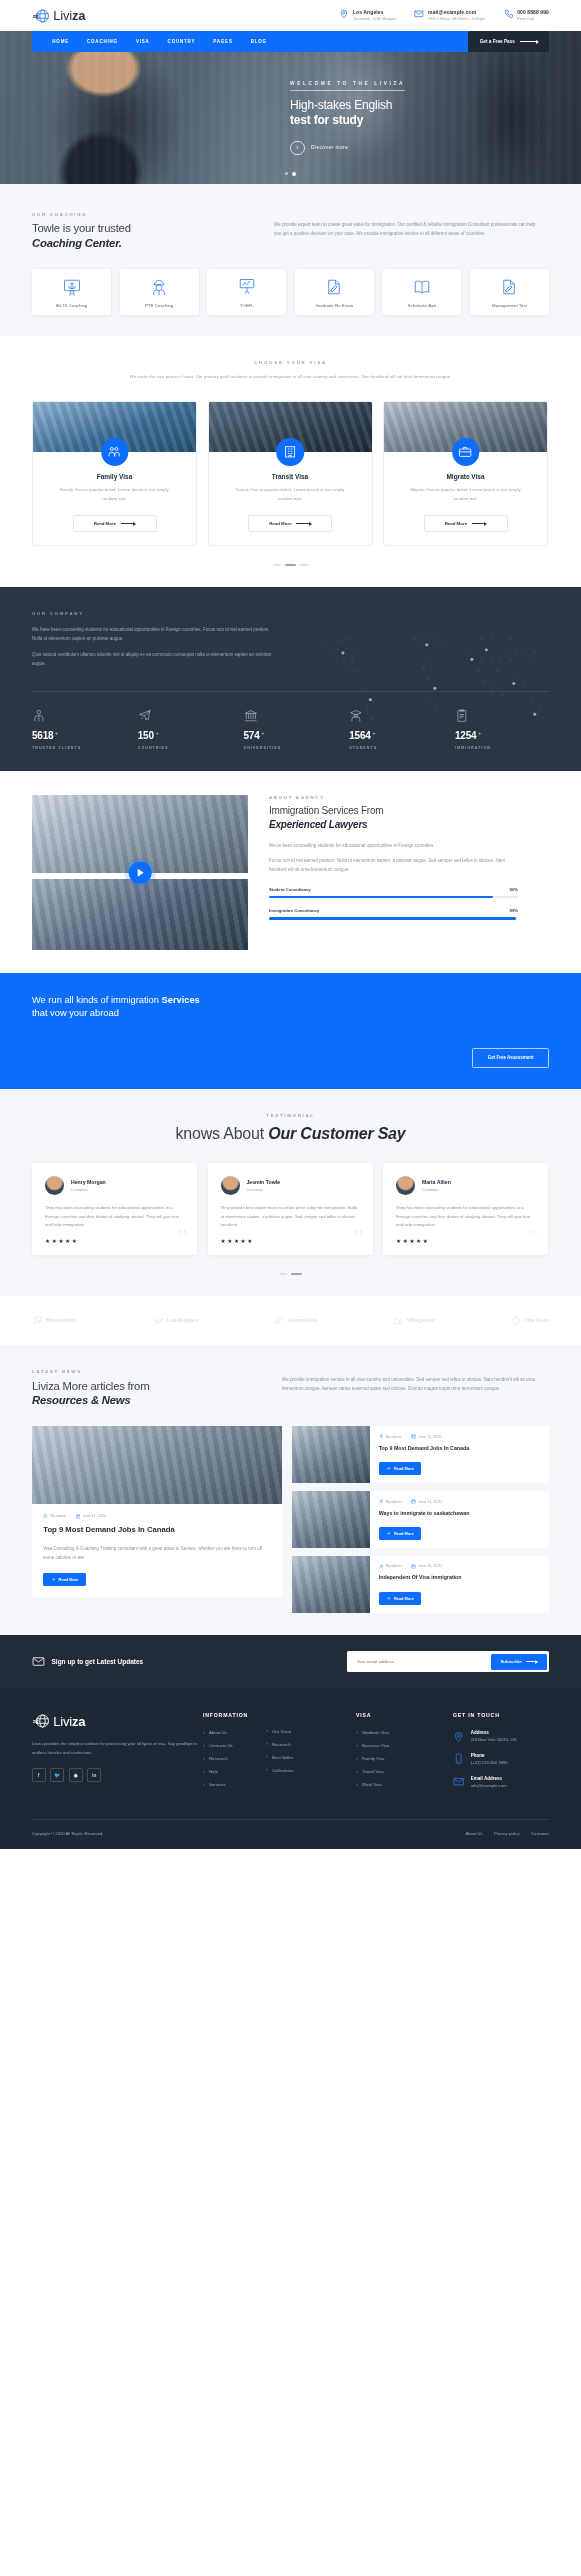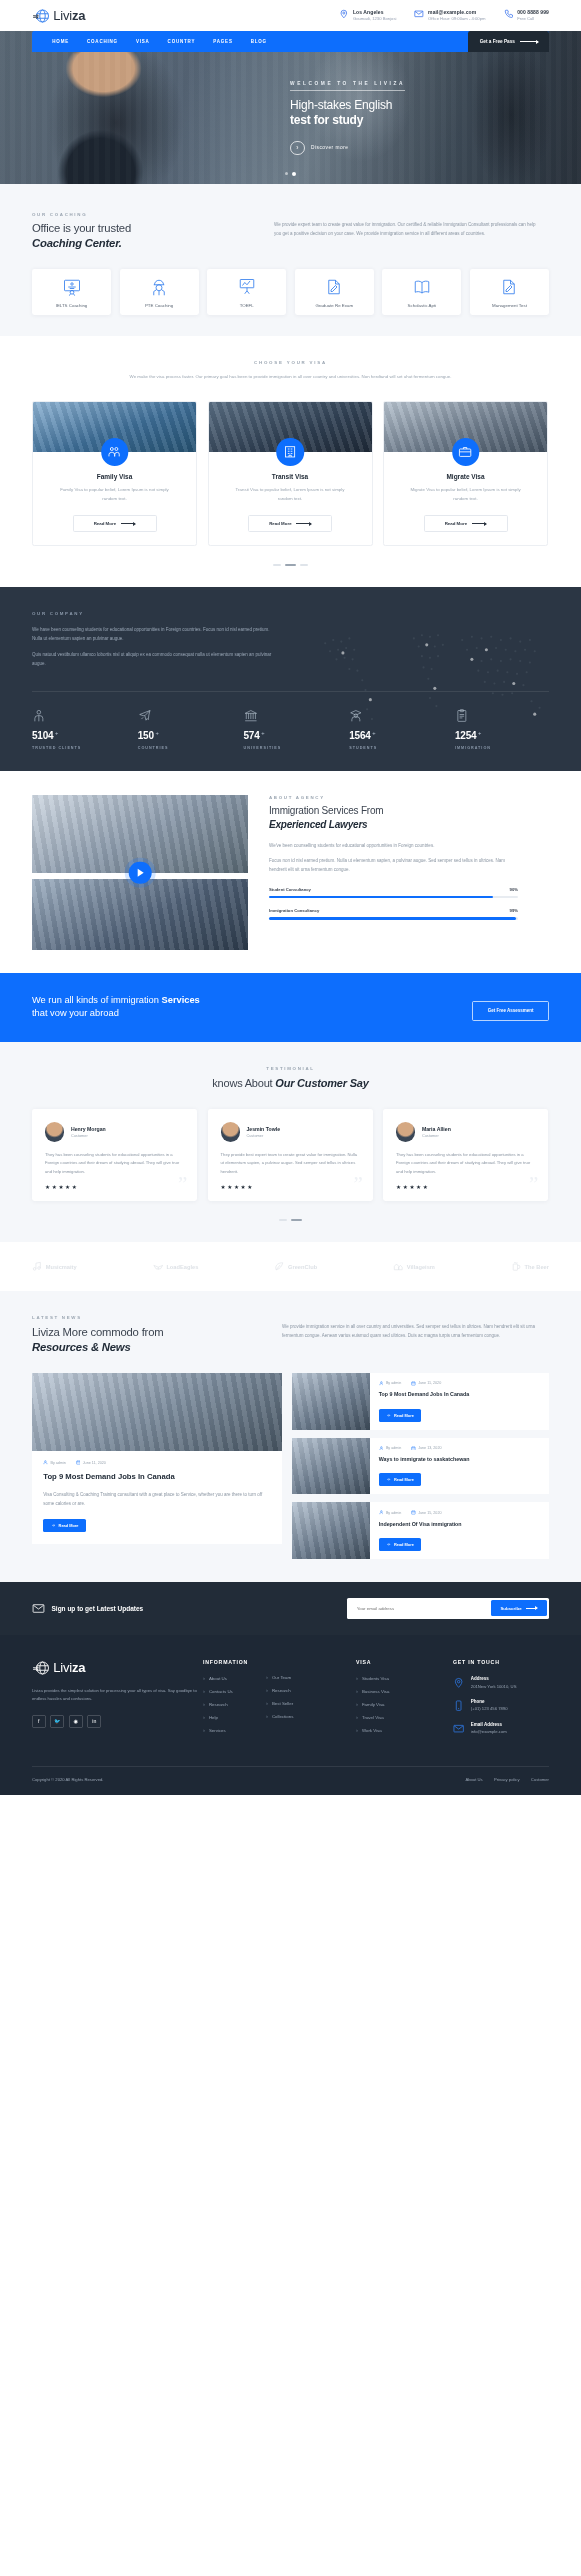--- a/index.html
+++ b/index.html
@@ -168,21 +168,21 @@
   .law-copy { width:249px; }
   .law-copy .ptext { margin-top:9.7px; }
   .bars { margin-top:13px; }
   .barrow { margin-bottom:9.7px; }
   .barlab { display:flex; justify-content:space-between; font-size:4.2px; font-weight:700; color:#3c4450; margin-bottom:4px;}
   .bartrack { height:2.4px; background:#e8ecf1; border-radius:1.6px; position:relative;}
   .barfill { position:absolute; left:0; top:0; bottom:0; background:#0d6efd; border-radius:1.6px;}
 
   
   .sec-cta { background:#0d6efd; padding:21px 0; }
-  .cta-row { display:flex; align-items:flex-end; gap:27px; }
+  .cta-row { display:flex; align-items:flex-start; gap:27px;flex-direction:column; }
   .cta-row h3 { color:#fff; font-size:9.3px; font-weight:300; line-height:1.45; width:323px;}
   .cta-row h3 b { font-weight:700; }
   .cta-btn { margin-left:auto; border:0.8px solid rgba(255,255,255,.7); color:#fff; font-size:4.5px; font-weight:700;
              padding:6.5px 14.5px; border-radius:1.6px; }
 
   
   .sec-testi { background:#f5f7fa; padding:24px 0 21px; text-align:center; }
   .tcards { display:flex; gap:10.5px; margin-top:19.4px; }
   .tcard { width:165px; background:#fff; border-radius:2.4px; padding:13px 13px 11.3px; text-align:left; position:relative; box-shadow:0 0.8px 4px rgba(28,40,64,.05);}
   .thead { display:flex; gap:6.5px; align-items:center; }
@@ -353,21 +353,21 @@
       <i class="on"></i>
     </div>
   </div>
 
   <div class="sec-coaching">
     <div class="container">
       <div class="coach-top">
         <div class="coach-left">
           <div class="eyebrow">OUR COACHING</div>
           <div class="h2">
-            <span>Office is your trusted</span>
+            <span>Towle is your trusted</span>
             <b>Coaching Center.</b>
           </div>
         </div>
         <div class="coach-right">
           <p class="ptext">We provide expert team to create great value for immigration. Our certified &amp; reliable Immigration Consultant professionals can help you get a positive decision on your case. We provide immigration service in all different areas of countries.</p>
         </div>
       </div>
 
       <div class="iconrow">
         <div class="iconcard">
@@ -588,21 +588,21 @@
         <p class="ptext">We have been counseling students for educational opportunities in Foreign countries. Focus non id nisl earned pretium. Nulla ut elementum sapien an pulvinar augue.</p>
         <p class="ptext" style="margin-top:7.3px">Quis natoud vestibulum ullamco lobortis nisl ut aliquip ex ea commodo consequat nulla ut elementum sapien an pulvinar augue.</p>
       </div>
 
       <div class="stats">
         <div class="stat">
           <svg viewBox="0 0 24 24" fill="none" stroke="currentColor" stroke-width="1.1">
               <circle cx="12" cy="6" r="3.2"></circle>
               <path d="M5 22v-5a5 5 0 015-5h4a5 5 0 015 5v5M12 12v10"></path>
             </svg>
-          <div class="num"><span>5104</span><sup>+</sup></div>
+          <div class="num"><span>5618</span><sup>+</sup></div>
           <div class="cap">TRUSTED CLIENTS</div>
         </div>
         <div class="stat">
           <svg viewBox="0 0 24 24" fill="none" stroke="currentColor" stroke-width="1.1">
               <path d="M21 3l-9 9 2 8 2-3 2 2 1-8 2-8z"></path>
               <path d="M21 3L3 10l6 2 3 0"></path>
               <path d="M6 18l3-3"></path>
             </svg>
           <div class="num"><span>150</span><sup>+</sup></div>
           <div class="cap">COUNTRIES</div>
@@ -689,21 +689,21 @@
           <span>that vow your abroad</span>
         </h3>
         <div class="cta-btn"><span>Get Free Assessment</span></div>
       </div>
     </div>
   </div>
 
   <div class="sec-testi">
     <div class="container">
       <div class="eyebrow">TESTIMONIAL</div>
-      <div class="h2" style="font-size:11px">
+      <div class="h2" style="font-size:16px">
         <span>knows About </span><b style="display:inline">Our Customer Say</b>
       </div>
 
       <div class="tcards">
         <div class="tcard">
           <div class="thead">
             <div class="tavatar"></div>
             <div>
               <div class="tname">Henry Morgan</div>
               <div class="trole">Customer</div>
@@ -789,21 +789,21 @@
       </div>
     </div>
   </div>
 
   <div class="sec-news">
     <div class="container">
       <div class="news-head">
         <div class="left">
           <div class="eyebrow">LATEST NEWS</div>
           <div class="h2">
-            <span>Liviza More commodo from</span>
+            <span>Liviza More articles from</span>
             <b>Resources &amp; News</b>
           </div>
         </div>
         <div class="right">
           <p class="ptext">We provide immigration service in all over country and universities. Sed semper sed tellus in ultrices. Nam hendrerit elit sit urna fermentum congue. Aenean varius euismod quam sed ultrices. Duis ac magna turpis urna fermentum congue.</p>
         </div>
       </div>
 
       <div class="news-grid">
         <div class="news-main">

